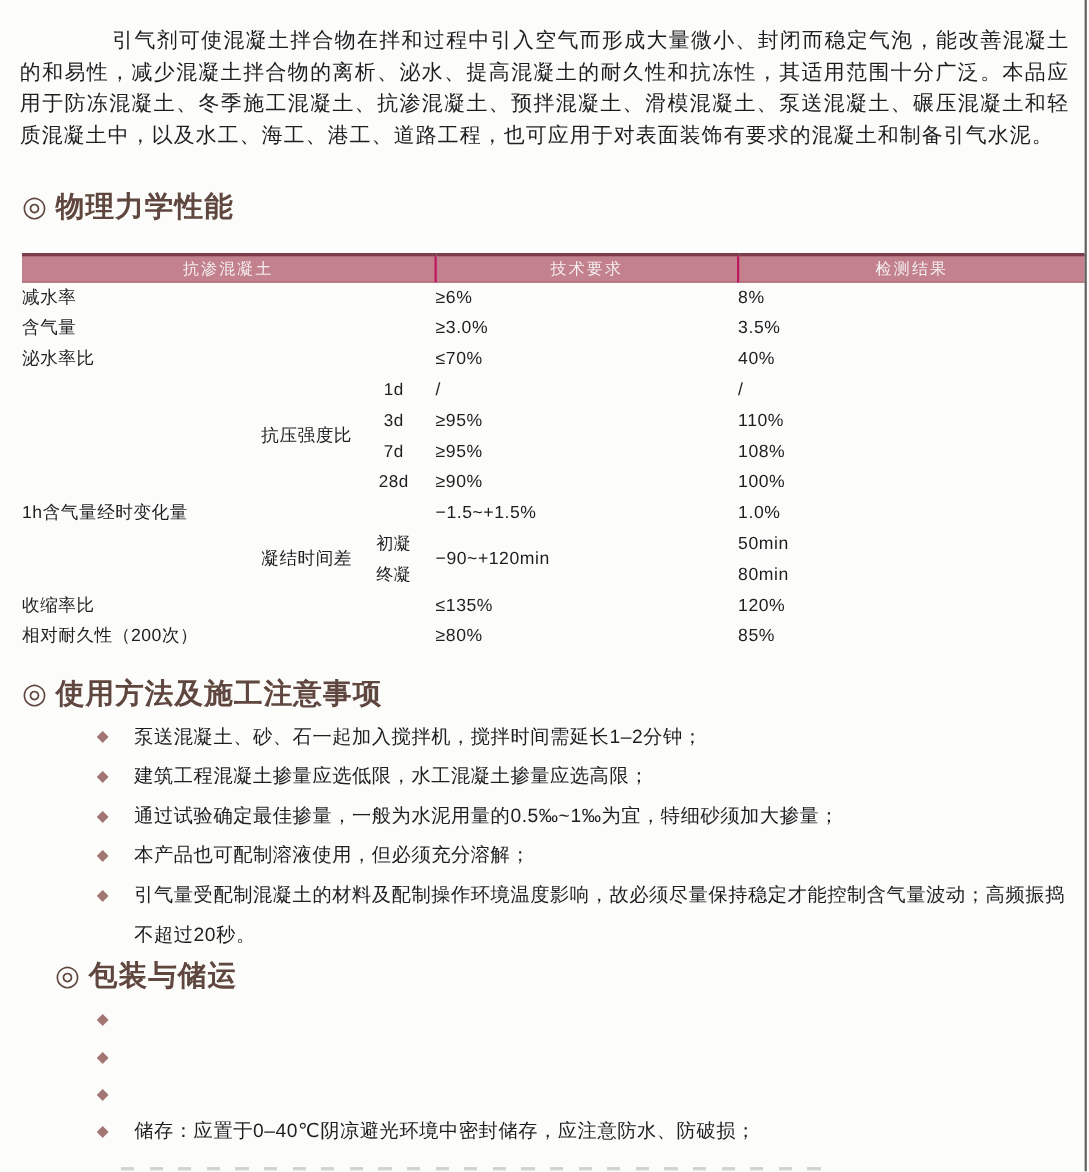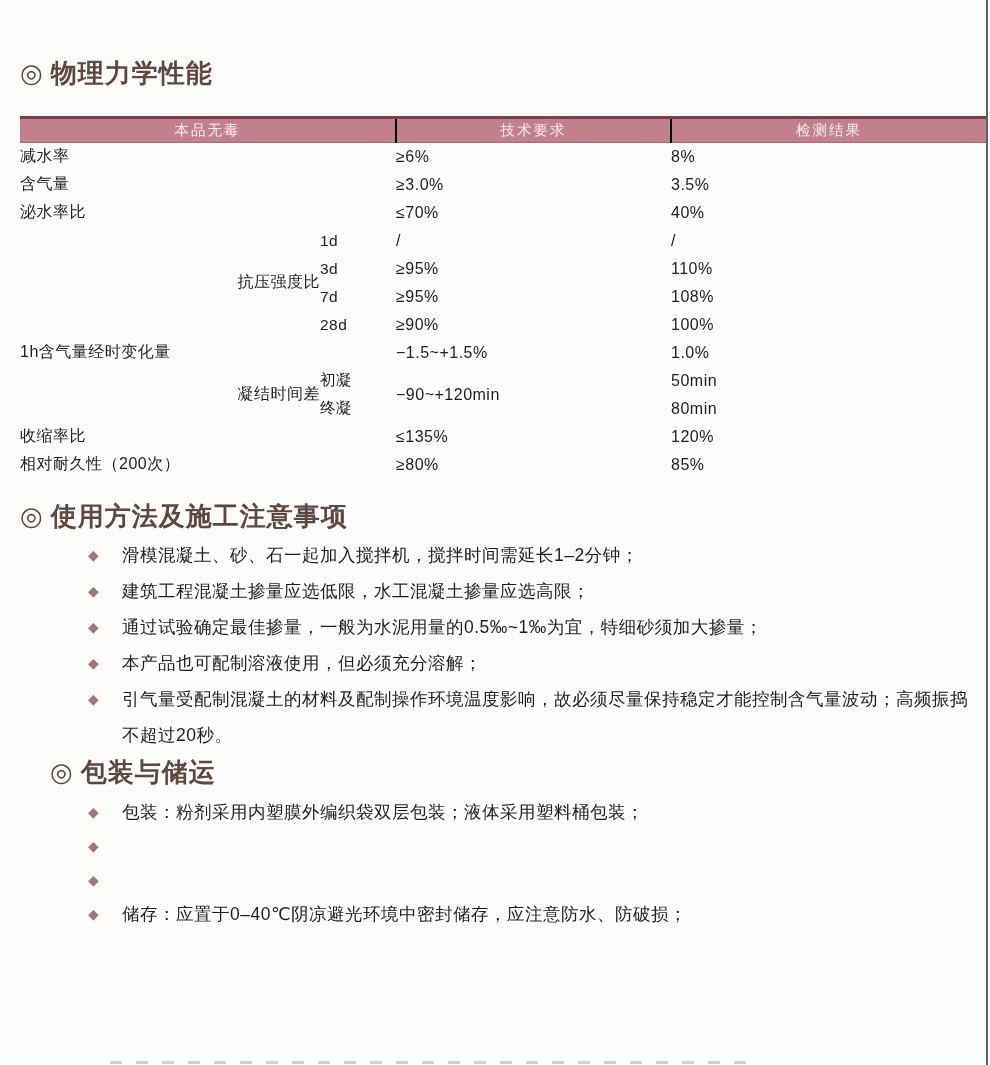--- a/index.html
+++ b/index.html
@@ -47,30 +47,30 @@
   .perf-table th{
     background:var(--table-header-bg);
     border-top:3px solid var(--table-header-border);
     border-bottom:1px solid #aa6b77;
     color:#f4eef0;
     font-weight:normal;
     font-size:14.5px;
     height:25px;
     letter-spacing:2px;
   }
-  .perf-table th + th{border-left:2px solid #000000;}
+  .perf-table th + th{border-left:2px solid #be185d;}
   .perf-table td{
     height:28px;
     text-align:left;
     font-size:16px;
     padding:0;
     letter-spacing:.5px;
   }
   .perf-table td.group{text-align:right;}
-  .perf-table td.sub{font-size:15.5px;}
+  .perf-table td.sub{text-align:center;font-size:15.5px;}
   .bullets{
     list-style:none;margin:14px 0 0 0;padding:0;
   }
   .bullets li{
     display:flex;align-items:flex-start;
     line-height:36px;
   }
   .bullets.tight li{line-height:34px;}
   .bullets .diamond{
     flex:0 0 16px;
@@ -94,35 +94,36 @@
   #sec-usage{margin-top:20px;}
   #usage-list{margin-top:4px;}
   #sec-packing{margin-top:2px;margin-left:32px;}
   #packing-list{margin-top:6px;}
 </style>
 </head>
 <body>
 
 <div class="page">
 
+  <p class="intro">引气剂可使混凝土拌合物在拌和过程中引入空气而形成大量微小、封闭而稳定气泡，能改善混凝土的和易性，减少混凝土拌合物的离析、泌水、提高混凝土的耐久性和抗冻性，其适用范围十分广泛。本品应用于防冻混凝土、冬季施工混凝土、抗渗混凝土、预拌混凝土、滑模混凝土、泵送混凝土、碾压混凝土和轻质混凝土中，以及水工、海工、港工、道路工程，也可应用于对表面装饰有要求的混凝土和制备引气水泥。</p>
 
   <h2 class="section-heading" id="sec-physical">
     <span class="marker">◎</span><span>物理力学性能</span>
   </h2>
 
   <table class="perf-table">
     <colgroup>
       <col style="width:300px">
         <col style="width:76px">
         <col style="width:275px">
         <col style="width:315px">
     </colgroup>
     <thead>
       <tr>
-        <th colspan="2">本品无毒</th>
+        <th colspan="2">抗渗混凝土</th>
         <th>技术要求</th>
         <th>检测结果</th>
       </tr>
     </thead>
     <tbody>
       <tr>
         <td class="item" colspan="2">减水率</td>
         <td>≥6%</td>
         <td>8%</td>
       </tr>
@@ -185,21 +186,21 @@
     </tbody>
   </table>
 
   <h2 class="section-heading" id="sec-usage">
     <span class="marker">◎</span><span>使用方法及施工注意事项</span>
   </h2>
 
   <ul class="bullets" id="usage-list">
     <li>
       <span class="diamond">◆</span>
-      <span class="li-text">滑模混凝土、砂、石一起加入搅拌机，搅拌时间需延长1–2分钟；</span>
+      <span class="li-text">泵送混凝土、砂、石一起加入搅拌机，搅拌时间需延长1–2分钟；</span>
     </li>
     <li>
       <span class="diamond">◆</span>
       <span class="li-text">建筑工程混凝土掺量应选低限，水工混凝土掺量应选高限；</span>
     </li>
     <li>
       <span class="diamond">◆</span>
       <span class="li-text">通过试验确定最佳掺量，一般为水泥用量的0.5‰~1‰为宜，特细砂须加大掺量；</span>
     </li>
     <li>
@@ -212,21 +213,20 @@
     </li>
   </ul>
 
   <h2 class="section-heading" id="sec-packing">
     <span class="marker">◎</span><span>包装与储运</span>
   </h2>
 
   <ul class="bullets tight" id="packing-list">
     <li>
       <span class="diamond">◆</span>
-      <span class="li-text">包装：粉剂采用内塑膜外编织袋双层包装；液体采用塑料桶包装；</span>
     </li>
     <li>
       <span class="diamond">◆</span>
     </li>
     <li>
       <span class="diamond">◆</span>
     </li>
     <li>
       <span class="diamond">◆</span>
       <span class="li-text">储存：应置于0–40℃阴凉避光环境中密封储存，应注意防水、防破损；</span>

